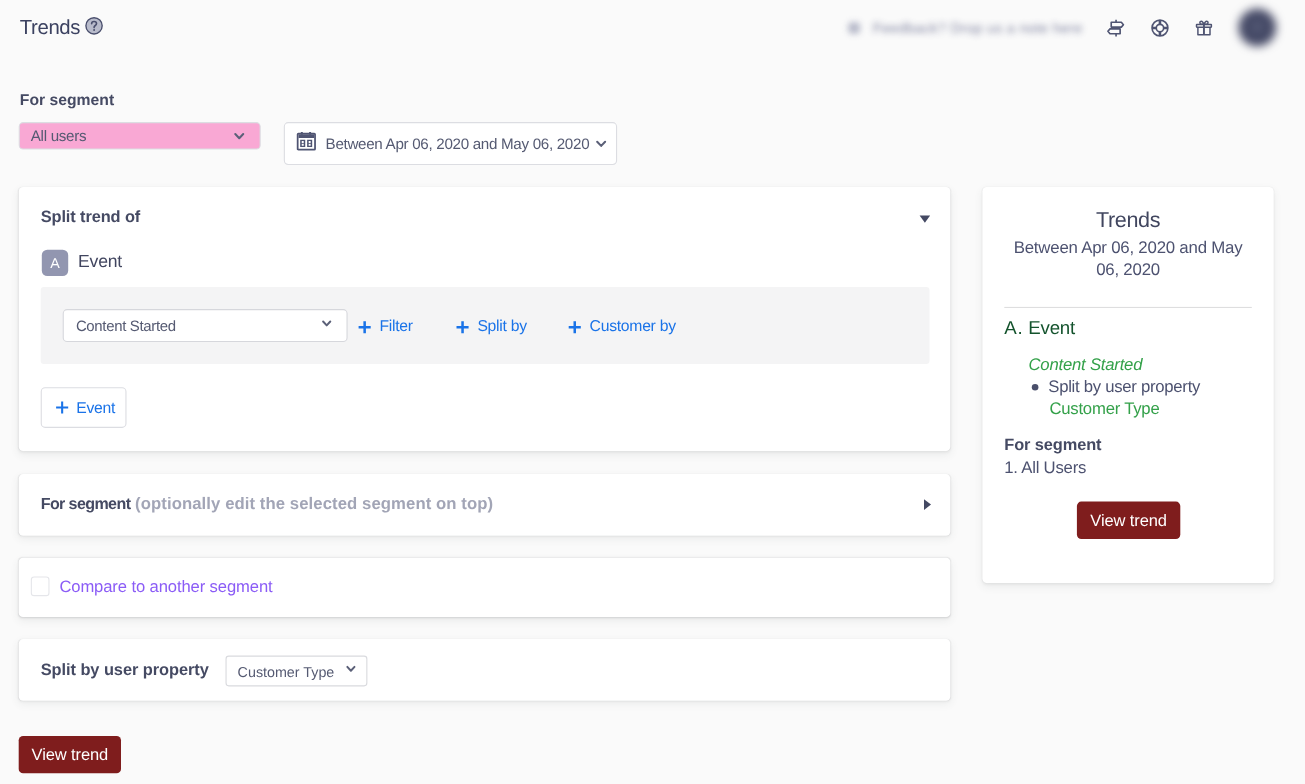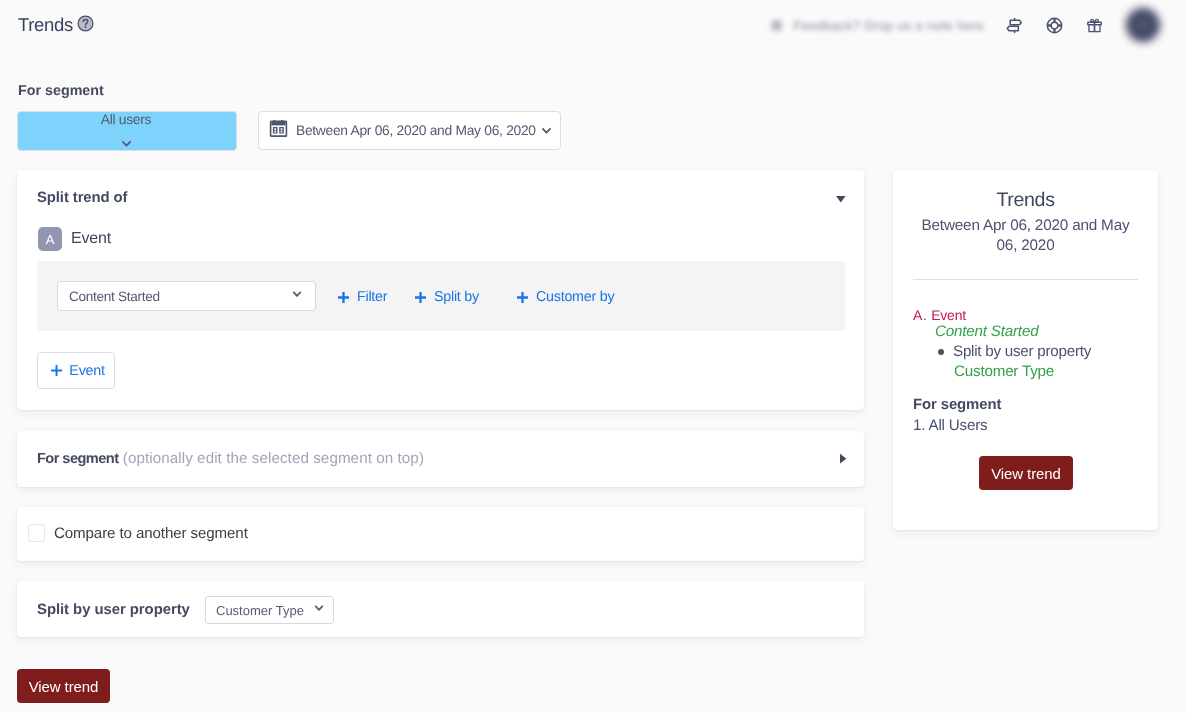--- a/index.html
+++ b/index.html
@@ -37,23 +37,23 @@
     background: radial-gradient(circle at 50% 48%, #585d79 0%, #474c68 32%, #3e4260 58%, #3b3f5c 74%, rgba(59,63,92,0) 92%);
     filter: blur(4.4px); margin-left: 12px;
   }
 
   
   .seg-label {
     position:absolute; left:18px; top:83px;
     font-size: 14.3px; font-weight: 700; color:#454a63; letter-spacing:0px;
   }
   .seg-select {
-    position:absolute; left:17px; top:111px; width:220px; height:40px;
-    background:#7dd3fc; border:1px solid #dcdde2; border-radius:4px;
-    display:flex; align-items:center; padding: 0 12px 0 10px; cursor:pointer;flex-direction:column;
+    position:absolute; left:17px; top:111px; width:220px; height:25px;
+    background:#f9a8d4; border:1px solid #dcdde2; border-radius:4px;
+    display:flex; align-items:center; padding: 0 12px 0 10px; cursor:pointer;
   }
   .seg-select .val { font-size:13.8px; letter-spacing:-0.28px; color:#555a72; flex:1; }
   .date-select {
     position:absolute; left:258px; top:111px; height:39px;
     background:#fff; border:1px solid #dcdde2; border-radius:4px;
     display:flex; align-items:center; padding: 0 7px 0 10px; cursor:pointer;
   }
   .date-select .val { font-size:13.8px; letter-spacing:-0.28px; color:#555a72; margin-left:8px; }
   .chev { width:13px; height:13px; display:block; }
 
@@ -87,42 +87,42 @@
   }
   .ev-select {
     position:absolute; left:57px; top:281px; width:259px; height:30px;
     background:#fff; border:1px solid #d6d7dc; border-radius:4px;
     display:flex; align-items:center; padding:0 12px 0 11px; cursor:pointer;
   }
   .ev-select .val { font-size:13.6px; letter-spacing:-0.3px; color:#555a72; flex:1; }
   .act { position:absolute; top:288px; display:flex; align-items:center; cursor:pointer;
          font-size:14.3px; letter-spacing:-0.25px; color:#1a73e8; }
   .act .plus { margin-right:7px; display:block; position:relative; top:3px; }
-  #act-filter { left:337px;text-align:center; }
+  #act-filter { left:325px;text-align:center; }
   #act-split { left:414px; }
   #act-summ { left:516px; }
 
   .btn-event {
     position:absolute; left:37px; top:352px; width:78px; height:37px; padding-left:3px;
     background:#fff; border:1px solid #dcdde2; border-radius:4px;
     display:flex; align-items:center; justify-content:center; cursor:pointer;
     font-size:14px; color:#1a73e8;
   }
   .btn-event { font-size:14.3px; letter-spacing:-0.25px; }
   .btn-event .plus { margin-right:6px; position:relative; top:2px; }
   .btn-event .plus svg { stroke-width:1.9px; }
 
   .forseg-txt { position:absolute; left:37px; top:450px; font-size:15.2px; letter-spacing:0.07px; }
   .forseg-txt b { font-weight:700; color:#454a63; letter-spacing:-0.55px; font-size:14.6px; }
-  .forseg-txt span { color:#a2a5b6; font-weight:400; }
+  .forseg-txt span { color:#a2a5b6; font-weight:700; }
   .caret-right { position:absolute; left:836px; top:450px; width:12px; height:14px; cursor:pointer; }
 
   .cmp-row { position:absolute; left:28px; top:524px; display:flex; align-items:center; cursor:pointer; }
   .cbox { width:17px; height:18px; border:1px solid #e5e6ea; border-radius:3px; background:#fff; }
-  .cmp-lbl { margin-left:9px; font-size:15.1px; letter-spacing:-0.1px; color:#404040; }
+  .cmp-lbl { margin-left:9px; font-size:15.1px; letter-spacing:-0.1px; color:#8b5cf6; }
 
   .split-lbl { position:absolute; left:37px; top:602px; font-size:14.9px; letter-spacing:-0.05px; font-weight:700; color:#454a63; }
   .split-select {
     position:absolute; left:205px; top:596px; width:129px; height:28px;
     background:#fff; border:1px solid #d9dade; border-radius:3px;
     display:flex; align-items:center; padding:0 8px 0 10px; cursor:pointer;
   }
   .split-select .val { font-size:13px; color:#555a72; flex:1; }
 
   .btn-primary {
@@ -131,21 +131,21 @@
     display:flex; align-items:center; justify-content:center;
   }
   #btn-view-trend-main { left:17px; top:669px; width:93px; height:34px; font-size:15px; letter-spacing:-0.1px; }
 
   
   .side-title { position:absolute; left:893px; top:189px; width:265px; text-align:center;
                 font-size:19.6px; font-weight:400; letter-spacing:-0.35px; color:#41465f; }
   .side-range { position:absolute; left:913px; top:216px; width:225px; text-align:center;
                 font-size:15.3px; letter-spacing:-0.2px; color:#4d5270; line-height:20px; }
   .side-hr { position:absolute; left:913px; top:279px; width:225px; height:1px; background:#dededf; }
-  .side-a { position:absolute; left:913px; top:307px; font-size:14px; letter-spacing:-0.2px; color:#be185d; }
+  .side-a { position:absolute; left:913px; top:289px; font-size:17px; letter-spacing:-0.2px; color:#14532d; }
   .side-a .lead { font-weight:400; letter-spacing:0.6px; }
   .side-green { position:absolute; left:935px; top:323px; font-size:15.2px; letter-spacing:-0.2px; color:#34a14a; font-style:italic; }
   .side-bullet { position:absolute; left:936px; top:343px; font-size:15.2px; letter-spacing:-0.25px; color:#4d5270; }
   .side-bullet::before { content:""; position:absolute; left:2px; top:6px; width:6px; height:6px; border-radius:50%; background:#4a4f6b; }
   .side-bullet .t { margin-left:17px; }
   .side-green2 { position:absolute; left:954px; top:363px; font-size:15.2px; letter-spacing:-0.2px; color:#34a14a; }
   .side-forseg { position:absolute; left:913px; top:397px; font-size:14.9px; letter-spacing:-0.1px; font-weight:700; color:#454a63; }
   .side-users { position:absolute; left:913px; top:417px; font-size:15.2px; letter-spacing:-0.2px; color:#4d5270; }
   #btn-view-trend-side { left:979px; top:456px; width:94px; height:34px; font-size:15px; letter-spacing:-0.1px; }
 </style>

